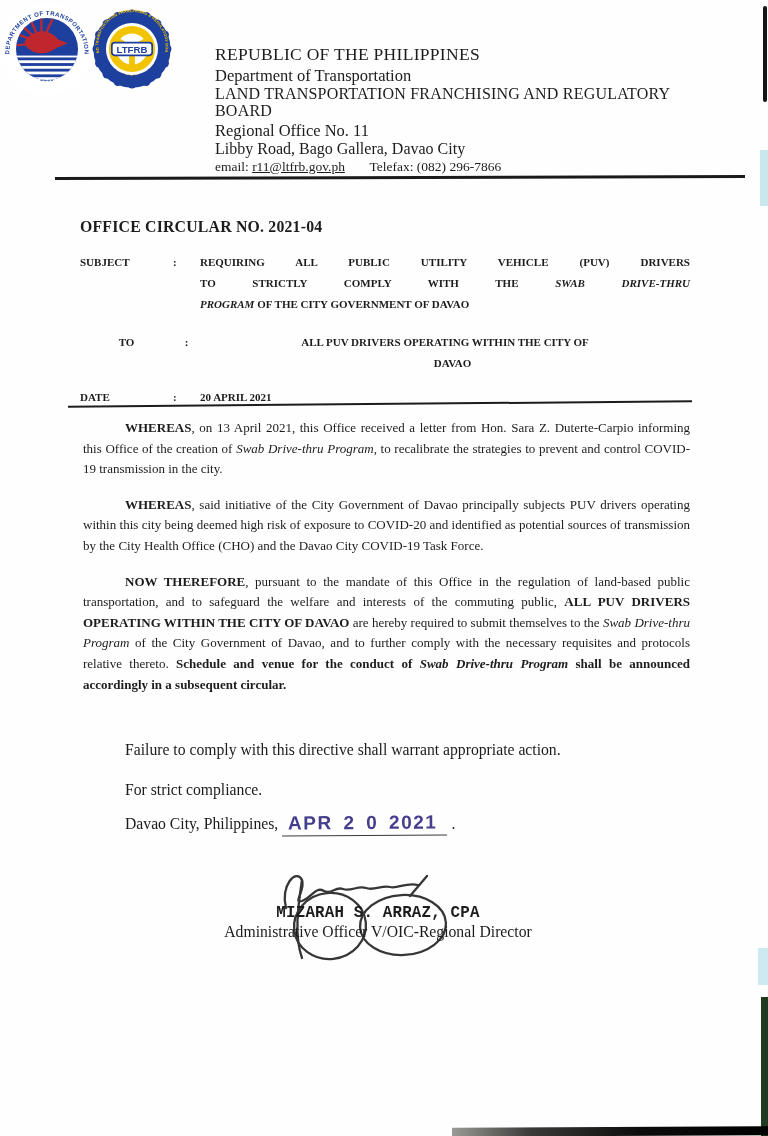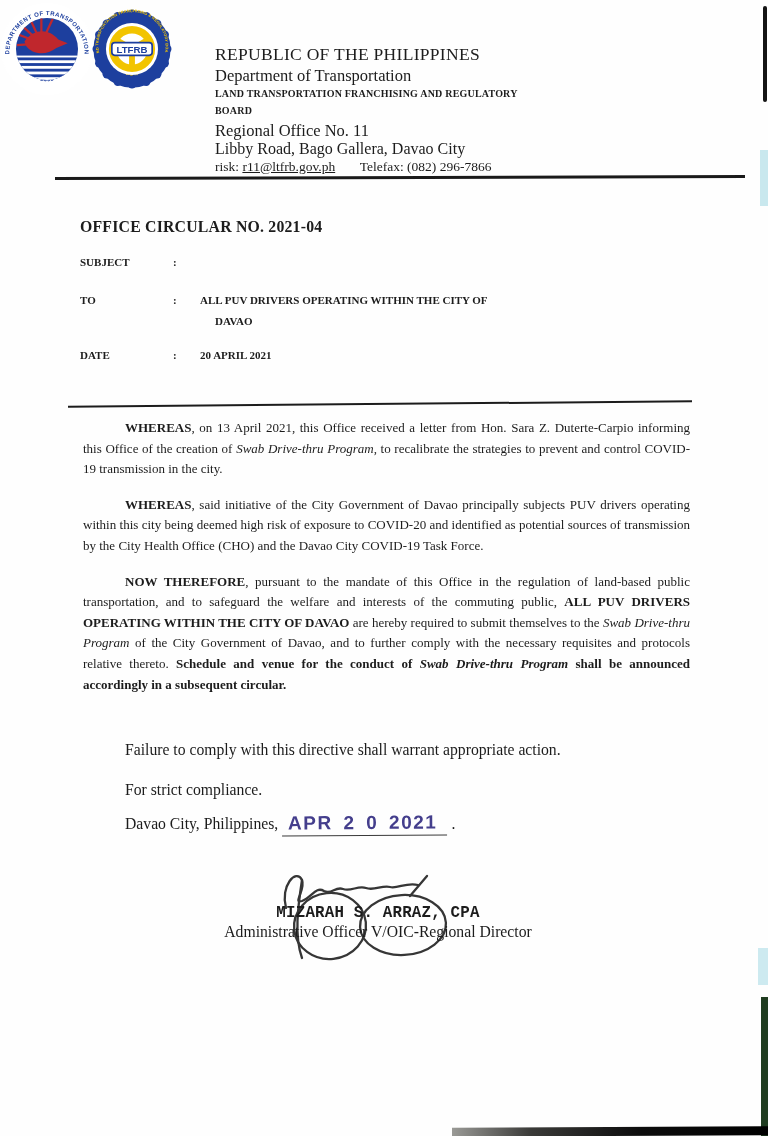--- a/index.html
+++ b/index.html
@@ -11,39 +11,39 @@
   #art-cyan1{left:760px;top:150px;width:8px;height:56px;background:#c9e8ee;}
   #art-cyan2{left:758px;top:948px;width:10px;height:37px;background:#cdeaf0;}
   #art-green{left:761px;top:997px;width:7px;height:139px;background:#1f3c20;}
   #art-bottom{left:452px;top:1127px;width:316px;height:9px;
       background:linear-gradient(90deg,#9a9a96,#3a3a38 25%,#0c0c0c 60%,#000);transform:rotate(-0.25deg);}
   #dotr-logo{position:absolute;left:0;top:2px;}
   #ltfrb-logo{position:absolute;left:90px;top:7px;}
   #header-text{position:absolute;left:215px;top:44px;width:540px;}
   .h-republic{font-size:17.5px;line-height:21px;letter-spacing:.3px;}
   .h-dept{font-size:16.5px;line-height:21px;}
-  .h-agency{font-size:10px;font-weight:bold;line-height:16.5px;letter-spacing:.2px;}
+  .h-agency{font-size:16px;font-weight:normal;line-height:16.5px;letter-spacing:.2px;}
   .h-office{font-size:16.5px;line-height:19px;margin-top:2px;}
   .h-address{font-size:16px;line-height:18.5px;}
   .h-contact{font-size:13.5px;line-height:16px;}
   .h-contact .email{text-decoration:underline;}
   .h-contact .gap{display:inline-block;width:18px;}
   #rule-header{position:absolute;left:55px;top:176px;width:690px;height:2.6px;background:#1a1a1a;transform:rotate(-0.18deg);}
   
   #circular-no{position:absolute;left:80px;top:218px;font-size:15.8px;font-weight:bold;letter-spacing:.2px;}
   #meta{position:absolute;left:80px;top:252px;width:612px;font-size:11px;font-weight:bold;}
   .meta-row{display:flex;align-items:flex-start;}
   .meta-label{width:93px;flex:none;line-height:21px;}
   .meta-colon{width:27px;flex:none;line-height:21px;}
   .meta-content{width:490px;flex:none;line-height:21px;}
   .jline{display:block;text-align:justify;text-align-last:justify;}
   .lline{display:block;}
   .bi{font-style:italic;}
   .to-indent{padding-left:15px;}
-  #row-to{margin-top:17px;}
+  #row-to{margin-top:17px;text-align:center;}
   #row-date{margin-top:13px;}
   #rule-date{position:absolute;left:68px;top:403px;width:624px;height:2.2px;background:#1c1c1c;transform:rotate(-0.5deg);}
   
   #body-text{position:absolute;left:83px;top:418px;width:607px;font-size:13px;line-height:20.6px;}
   #body-text p{margin:0 0 15px 0;text-indent:42px;text-align:justify;}
   .b{font-weight:bold;}
   .i{font-style:italic;}
   .closing{position:absolute;left:125px;font-size:15.7px;}
   #line-failure{top:741px;}
   #line-compliance{top:781px;}
@@ -149,34 +149,39 @@
   </svg>
 
   <div id="header-text">
     <div class="h-republic">REPUBLIC OF THE PHILIPPINES</div>
     <div class="h-dept">Department of Transportation</div>
     <div class="h-agency">LAND TRANSPORTATION FRANCHISING AND REGULATORY</div>
     <div class="h-agency">BOARD</div>
     <div class="h-office">Regional Office No. 11</div>
     <div class="h-address">Libby Road, Bago Gallera, Davao City</div>
     <div class="h-contact">
-      <span>risk:</span>
+      <span>email:</span>
       <span class="email">r11@ltfrb.gov.ph</span>
       <span class="gap"></span>
       <span>Telefax: (082) 296-7866</span>
     </div>
   </div>
   <div id="rule-header"></div>
 
   <div id="circular-no">OFFICE CIRCULAR NO. 2021-04</div>
 
   <div id="meta">
     <div class="meta-row" id="row-subject">
       <div class="meta-label">SUBJECT</div>
       <div class="meta-colon">:</div>
+      <div class="meta-content">
+        <span class="jline">REQUIRING ALL PUBLIC UTILITY VEHICLE (PUV) DRIVERS</span>
+        <span class="jline"><span>TO STRICTLY COMPLY WITH THE </span><span class="bi">SWAB DRIVE-THRU</span></span>
+        <span class="lline"><span class="bi">PROGRAM</span><span> OF THE CITY GOVERNMENT OF DAVAO</span></span>
+      </div>
     </div>
     <div class="meta-row" id="row-to">
       <div class="meta-label">TO</div>
       <div class="meta-colon">:</div>
       <div class="meta-content">
         <span class="lline">ALL PUV DRIVERS OPERATING WITHIN THE CITY OF</span>
         <span class="lline to-indent">DAVAO</span>
       </div>
     </div>
     <div class="meta-row" id="row-date">

